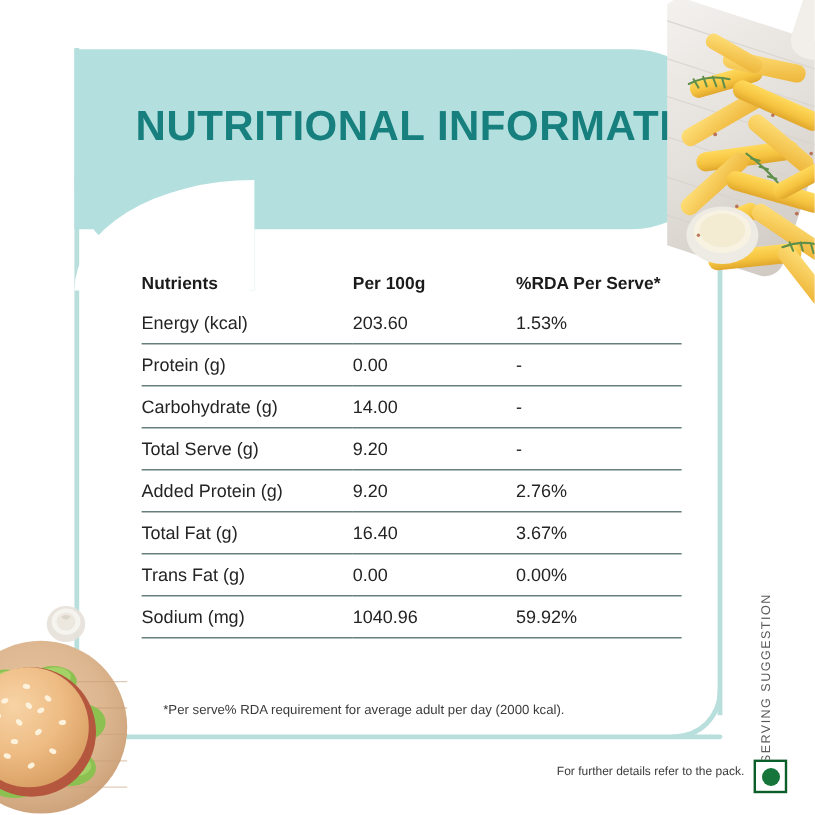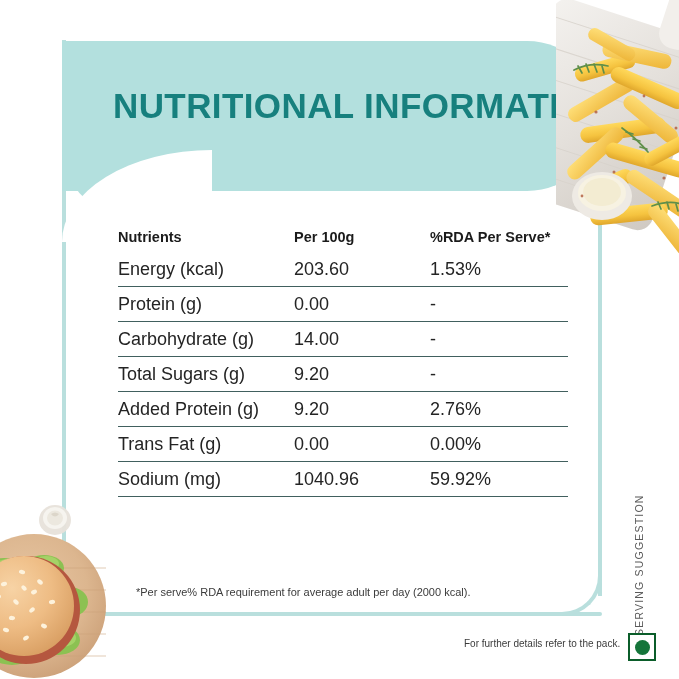--- a/index.html
+++ b/index.html
@@ -123,21 +123,21 @@
     vertical-align: middle;
   }
   #nutrition-table thead th {
     font-size: 14.5px;
     font-weight: bold;
     color: #1b1b1b;
     height: 30px;
     font-family: "Liberation Sans", sans-serif;
   }
   #nutrition-table tbody td {
-    font-size: 18px;
+    font-size: 15px;
     color: #242424;
     height: 34px;
     border-bottom: 1.6px solid #41605e;
     font-family: "Liberation Sans", sans-serif;
   }
   .col-nutrient { width: 176px; }
   .col-per100  { width: 136px; }
   .col-rda     { width: 138px; }
 
   
@@ -339,28 +339,33 @@
         <td>Protein (g)</td>
         <td>0.00</td>
         <td>-</td>
       </tr>
       <tr>
         <td>Carbohydrate (g)</td>
         <td>14.00</td>
         <td>-</td>
       </tr>
       <tr>
-        <td>Total Sugars (g)</td>
+        <td>Total Serve (g)</td>
         <td>9.20</td>
         <td>-</td>
       </tr>
       <tr>
         <td>Added Protein (g)</td>
         <td>9.20</td>
         <td>2.76%</td>
+      </tr>
+      <tr>
+        <td>Total Fat (g)</td>
+        <td>16.40</td>
+        <td>3.67%</td>
       </tr>
       <tr>
         <td>Trans Fat (g)</td>
         <td>0.00</td>
         <td>0.00%</td>
       </tr>
       <tr>
         <td>Sodium (mg)</td>
         <td>1040.96</td>
         <td>59.92%</td>

